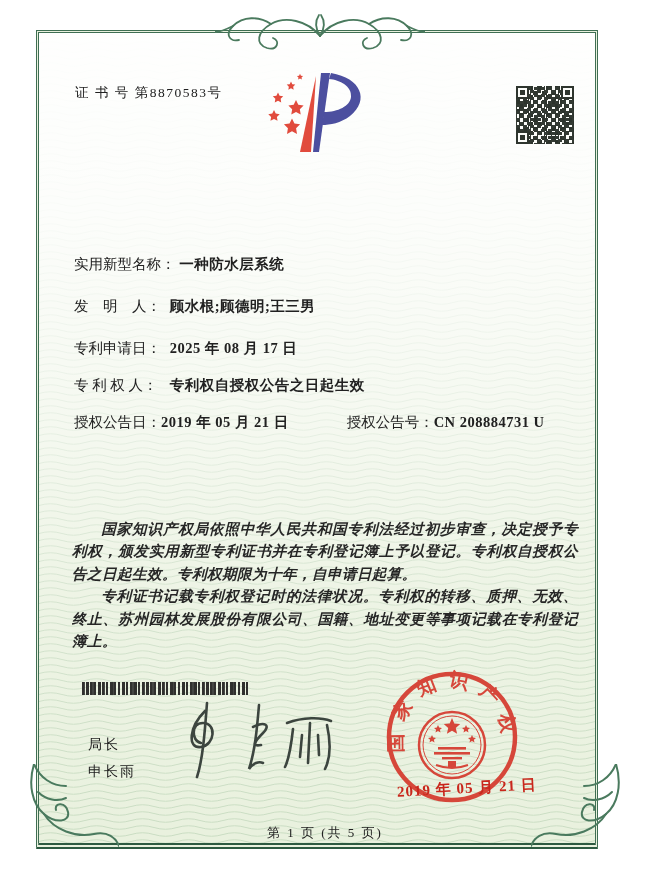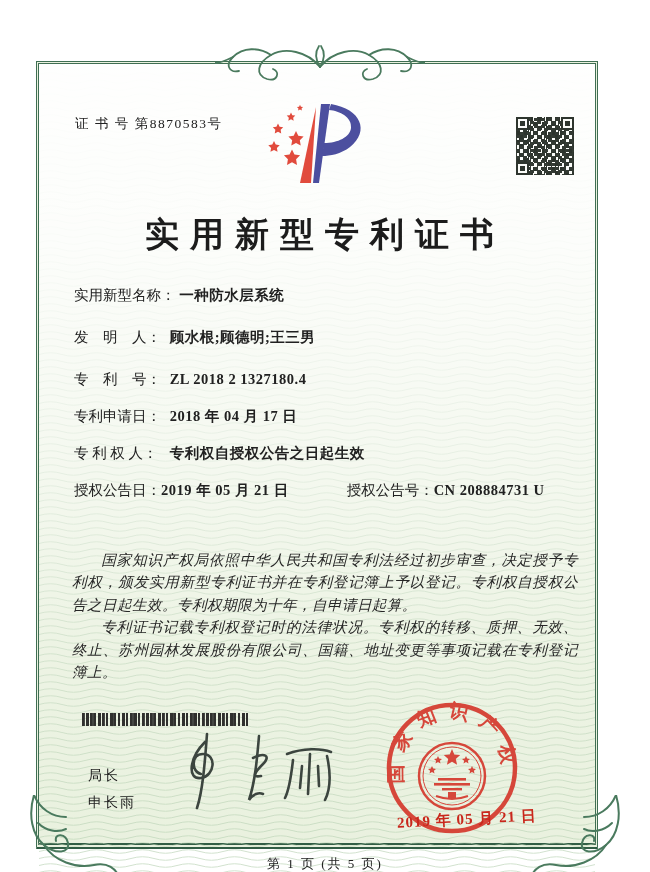--- a/index.html
+++ b/index.html
@@ -1,21 +1,21 @@
 <!DOCTYPE html>
 <html><head>
 <meta charset="utf-8">
 <style>
   html,body{margin:0;padding:0;}
   body{
     width:650px;height:872px;overflow:hidden;background:#ffffff;
     font-family:"Liberation Serif","DejaVu Serif",serif;color:#212121;
     position:relative;
   }
-  .page{position:absolute;inset:0;margin-top:31px;}
+  .page{position:absolute;inset:0;}
   
   .frame{
     position:absolute;left:36px;top:30px;right:52px;bottom:23px;
     border:3px double #3f6e53;border-bottom:6px double #2d5a41;
     background:#e9f1de;box-sizing:border-box;
   }
   .waves{position:absolute;left:39px;top:33px;width:556px;height:810px;opacity:.65;}
   .fade{
     position:absolute;left:39px;top:33px;width:556px;height:810px;
     background:linear-gradient(180deg,rgba(255,255,255,.97) 0%,rgba(255,255,255,.88) 22%,
@@ -41,21 +41,21 @@
   }
   .fields{position:absolute;left:74px;top:255px;width:492px;font-size:14.5px;}
   .row{height:19px;line-height:19px;white-space:nowrap;}
   .r1,.r2{margin-bottom:23px;} .r3,.r4,.r5,.r6{margin-bottom:18px;}
   .lab{display:inline-block;min-width:92px;}
   .val{letter-spacing:.5px;font-weight:bold;}
   .grant .lab{min-width:0;}
   .grant .gap{display:inline-block;width:58px;}
   .paras{
     position:absolute;left:72px;top:518px;width:506px;font-size:14.6px;line-height:22.4px;
-    font-style:italic;color:#262626;letter-spacing:.4px;text-align:justify;
+    font-style:italic;color:#262626;letter-spacing:.4px;text-align:justify;font-weight:bold;
   }
   .paras p{margin:0;text-indent:2em;}
   .barcode{
     position:absolute;left:82px;top:682px;width:166px;height:13px;
     background-image:
       repeating-linear-gradient(90deg,#30302e 0 2px,rgba(0,0,0,0) 2px 4px),
       repeating-linear-gradient(90deg,#30302e 0 1px,rgba(0,0,0,0) 1px 6px),
       repeating-linear-gradient(90deg,rgba(40,40,40,.85) 0 3px,rgba(0,0,0,0) 3px 10px);
   }
   .signer{position:absolute;left:88px;top:731px;font-size:14px;line-height:27px;letter-spacing:2px;}
@@ -135,38 +135,33 @@
     <use xlink:href="#st" href="#st" transform="translate(16,52) scale(0.6)" fill="#e14b3d"></use>
     <use xlink:href="#st" href="#st" transform="translate(34,63) scale(0.85)" fill="#e14b3d"></use>
   </svg>
 
   <div class="qr">
     <div class="f tl"></div>
     <div class="f tr"></div>
     <div class="f bl"></div>
   </div>
 
-  <div class="title">实用新型专利证书</div>
 
   <div class="fields">
     <div class="row r1">
       <span class="lab">实用新型名称：</span>
       <span class="val">一种防水层系统</span>
     </div>
     <div class="row r2">
       <span class="lab">发　明　人：</span>
       <span class="val">顾水根;顾德明;王三男</span>
     </div>
-    <div class="row r3">
-      <span class="lab">专　利　号：</span>
-      <span class="val">ZL 2018 2 1327180.4</span>
-    </div>
     <div class="row r4">
       <span class="lab">专利申请日：</span>
-      <span class="val">2018 年 04 月 17 日</span>
+      <span class="val">2025 年 08 月 17 日</span>
     </div>
     <div class="row r5">
       <span class="lab">专 利 权 人：</span>
       <span class="val">专利权自授权公告之日起生效</span>
     </div>
     <div class="row grant">
       <span class="lab">授权公告日：</span><span class="val">2019 年 05 月 21 日</span><span class="gap"></span><span class="lab">授权公告号：</span><span class="val">CN 208884731 U</span>
     </div>
   </div>
 

